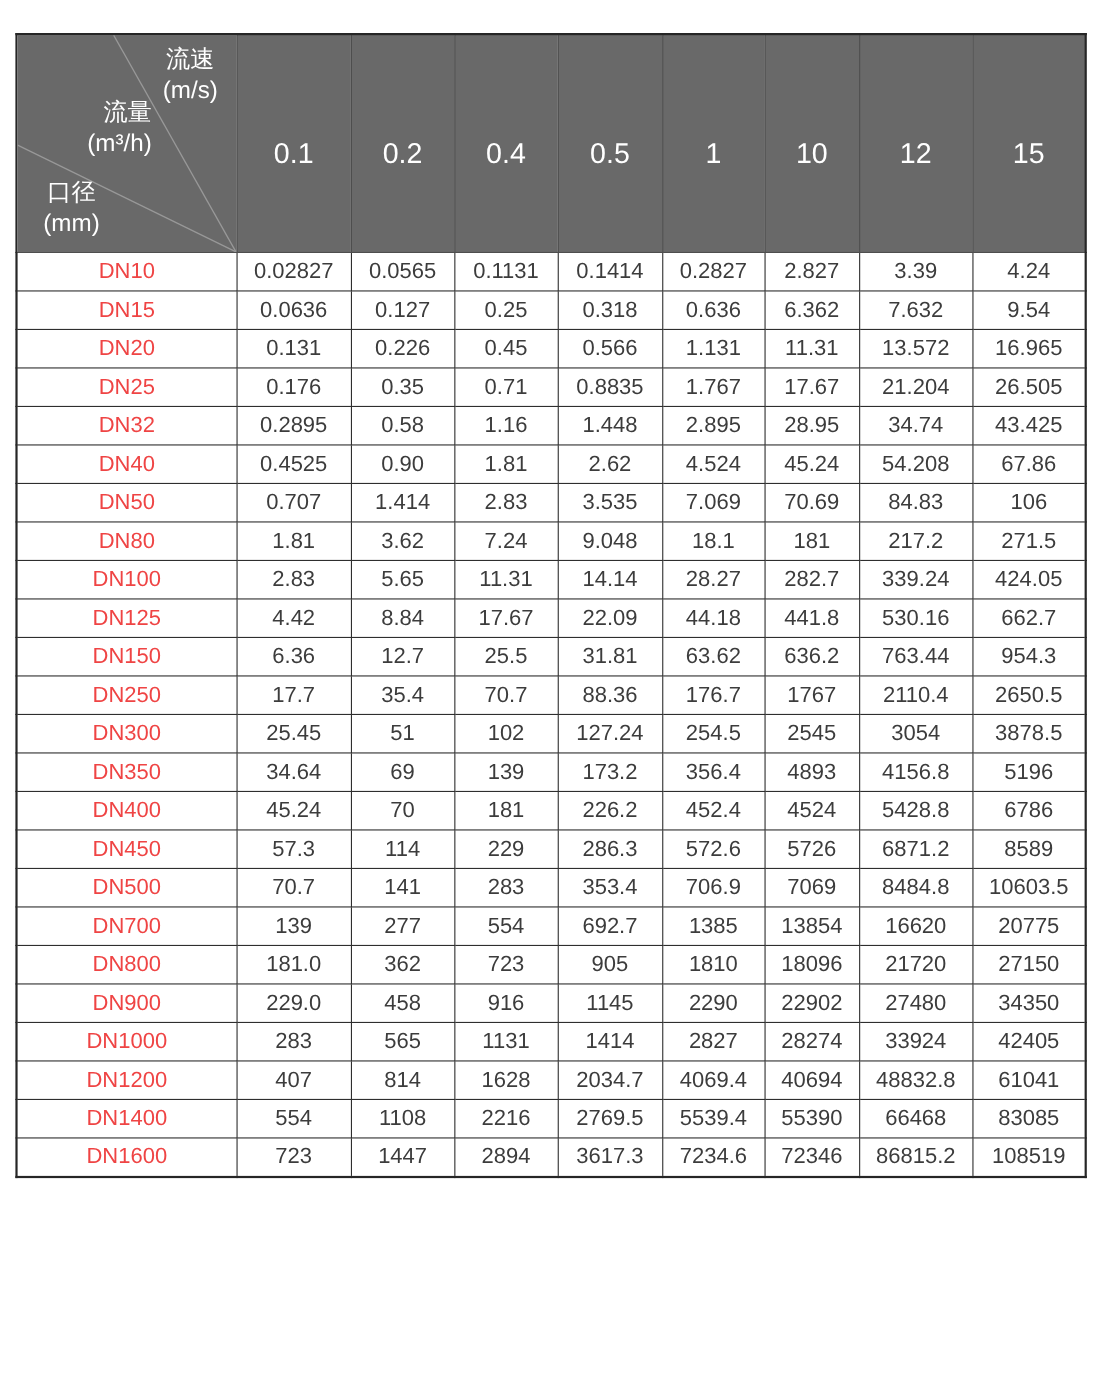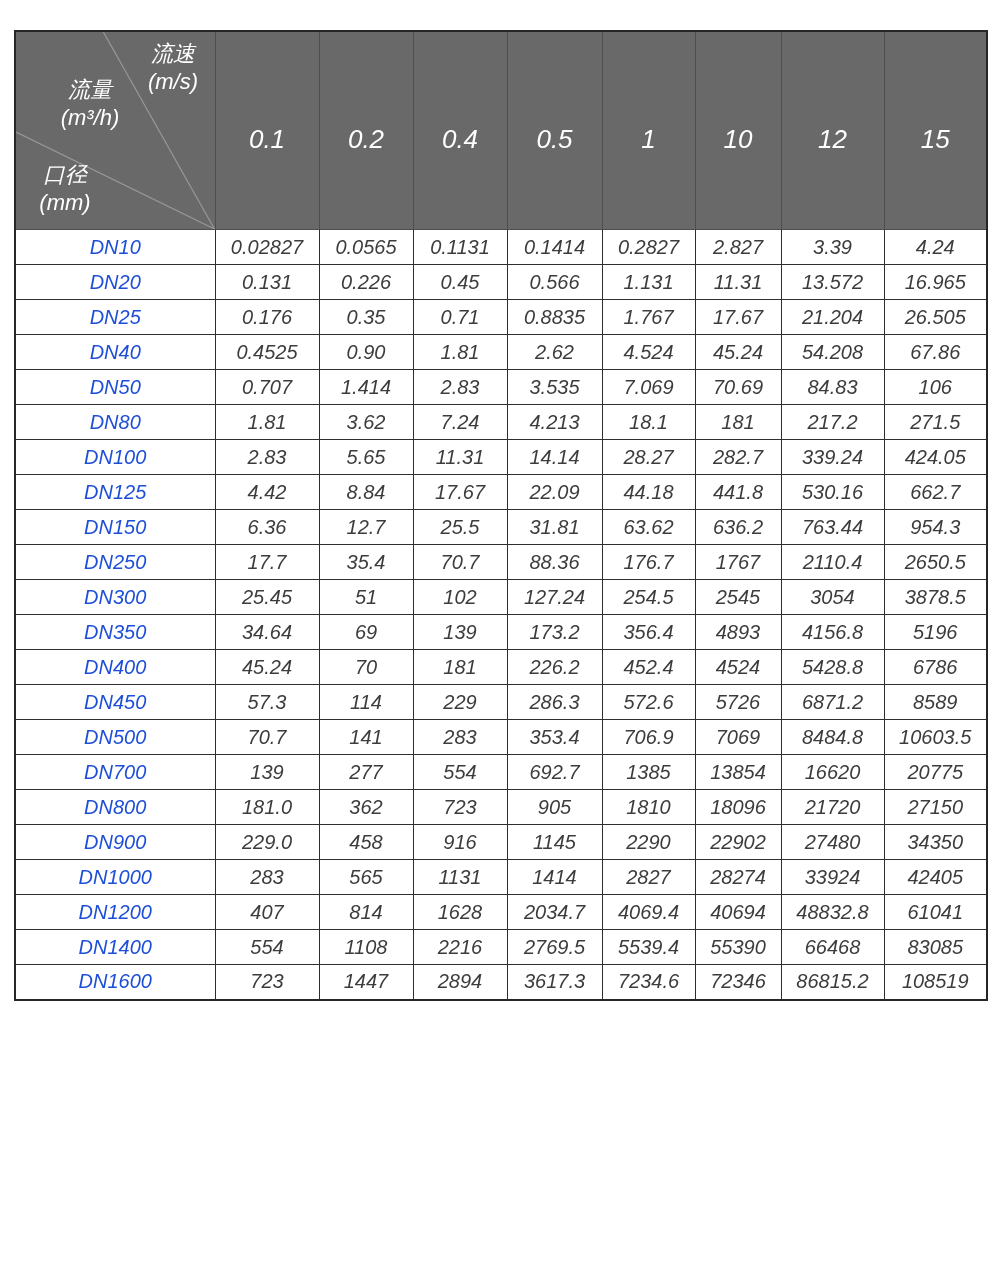--- a/index.html
+++ b/index.html
@@ -7,21 +7,20 @@
     padding: 0;
     background: #ffffff;
     font-family: "Liberation Sans", "DejaVu Sans", sans-serif;
   }
   .page {
     position: relative;
     width: 996px;
     height: 1264px;
     background: #ffffff;
     overflow: hidden;
-    font-style: italic;
   }
   table.flow-table {
     position: absolute;
     left: 14px;
     top: 30px;
     width: 972px;
     border-collapse: collapse;
     table-layout: fixed;
     border: 2px solid #262626;
   }
@@ -54,36 +53,36 @@
   }
   .corner-label {
     position: absolute;
     color: #ffffff;
     font-size: 22px;
     line-height: 28px;
     text-align: center;
     white-space: nowrap;
   }
   .lbl-velocity { top: 8px;  left: 118px; width: 78px; }
-  .lbl-flow     { top: 44px; left: 26px;  width: 96px; }
+  .lbl-flow     { top: 56px; left: 26px;  width: 96px; text-align: right; }
   .lbl-bore     { bottom: 12px; left: 6px; width: 86px; }
   tbody td {
     height: 35px;
     border: 1px solid #2e2e2e;
     font-size: 20px;
     color: #3c3c3c;
     text-align: center;
     vertical-align: middle;
     padding: 0 4px;
     box-sizing: border-box;
     white-space: nowrap;
     overflow: hidden;
   }
   tbody td.dn-cell {
-    color: #1d4ed8;
+    color: #ef4444;
   }
 </style>
 </head>
 <body>
 
 <div class="page">
   <table class="flow-table">
     <colgroup>
       <col style="width:200px">
       <col style="width:104px">
@@ -135,20 +134,31 @@
           <td>0.02827</td>
           <td>0.0565</td>
           <td>0.1131</td>
           <td>0.1414</td>
           <td>0.2827</td>
           <td>2.827</td>
           <td>3.39</td>
           <td>4.24</td>
         </tr>
         <tr>
+          <td class="dn-cell">DN15</td>
+          <td>0.0636</td>
+          <td>0.127</td>
+          <td>0.25</td>
+          <td>0.318</td>
+          <td>0.636</td>
+          <td>6.362</td>
+          <td>7.632</td>
+          <td>9.54</td>
+        </tr>
+        <tr>
           <td class="dn-cell">DN20</td>
           <td>0.131</td>
           <td>0.226</td>
           <td>0.45</td>
           <td>0.566</td>
           <td>1.131</td>
           <td>11.31</td>
           <td>13.572</td>
           <td>16.965</td>
         </tr>
@@ -157,20 +167,31 @@
           <td>0.176</td>
           <td>0.35</td>
           <td>0.71</td>
           <td>0.8835</td>
           <td>1.767</td>
           <td>17.67</td>
           <td>21.204</td>
           <td>26.505</td>
         </tr>
         <tr>
+          <td class="dn-cell">DN32</td>
+          <td>0.2895</td>
+          <td>0.58</td>
+          <td>1.16</td>
+          <td>1.448</td>
+          <td>2.895</td>
+          <td>28.95</td>
+          <td>34.74</td>
+          <td>43.425</td>
+        </tr>
+        <tr>
           <td class="dn-cell">DN40</td>
           <td>0.4525</td>
           <td>0.90</td>
           <td>1.81</td>
           <td>2.62</td>
           <td>4.524</td>
           <td>45.24</td>
           <td>54.208</td>
           <td>67.86</td>
         </tr>
@@ -183,21 +204,21 @@
           <td>7.069</td>
           <td>70.69</td>
           <td>84.83</td>
           <td>106</td>
         </tr>
         <tr>
           <td class="dn-cell">DN80</td>
           <td>1.81</td>
           <td>3.62</td>
           <td>7.24</td>
-          <td>4.213</td>
+          <td>9.048</td>
           <td>18.1</td>
           <td>181</td>
           <td>217.2</td>
           <td>271.5</td>
         </tr>
         <tr>
           <td class="dn-cell">DN100</td>
           <td>2.83</td>
           <td>5.65</td>
           <td>11.31</td>

